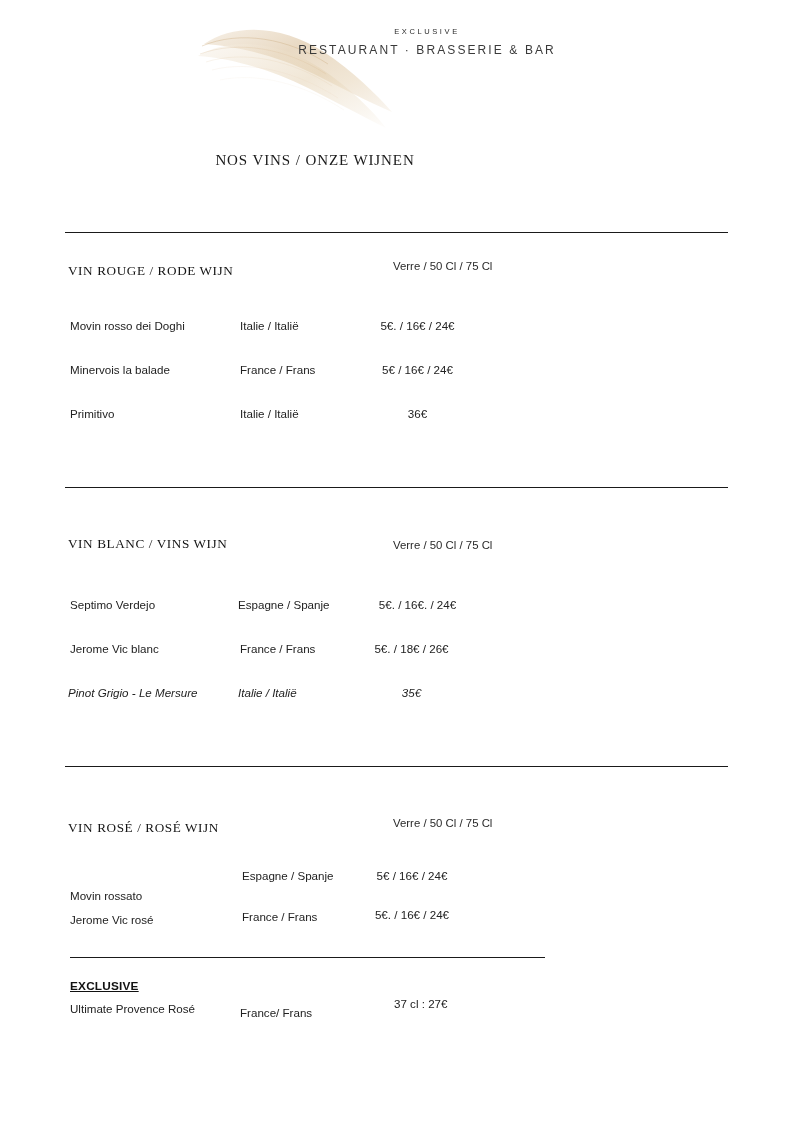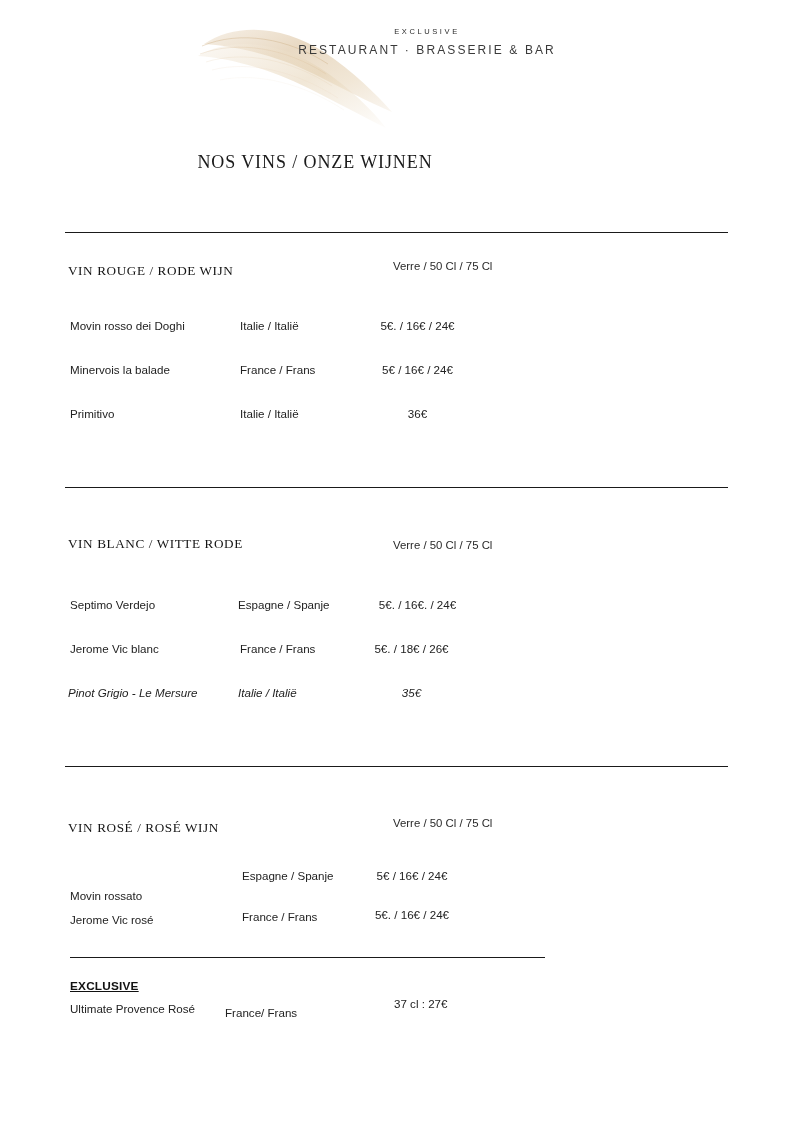--- a/index.html
+++ b/index.html
@@ -70,21 +70,21 @@
   }
 
   
   .page-title {
     position: absolute;
     left: 0;
     top: 152px;
     width: 630px;
     text-align: center;
     font-family: "Liberation Serif", serif;
-    font-size: 18px;
+    font-size: 15px;
     letter-spacing: 0.9px;
     color: #1a1a1a;
   }
 
   
   .rule {
     position: absolute;
     left: 65px;
     width: 663px;
     height: 0;
@@ -210,21 +210,21 @@
     <span class="price">5€    / 16€   / 24€</span>
   </div>
   <div class="row" style="top:407px;padding-left:7px;">
     <span class="name">Primitivo</span>
     <span class="origin">Italie / Italië</span>
     <span class="price">36€</span>
   </div>
 </div>
 
 <div class="section">
-  <div class="sec-head" style="top:536px;">VIN BLANC / WITTE RODE</div>
+  <div class="sec-head" style="top:536px;">VIN BLANC / VINS WIJN</div>
   <div class="sec-units" style="top:539px;">Verre / 50 Cl / 75 Cl</div>
 
   <div class="row" style="top:598px;">
     <span class="name">Septimo Verdejo</span>
     <span class="origin" style="left:238px;">Espagne / Spanje</span>
     <span class="price">5€.  / 16€.  / 24€</span>
   </div>
   <div class="row" style="top:642px;">
     <span class="name">Jerome Vic blanc</span>
     <span class="origin" style="left:240px;">France / Frans</span>
@@ -250,16 +250,16 @@
     <span class="name" style="top:5px;">Jerome Vic rosé</span>
     <span class="origin" style="left:242px;top:2px;">France / Frans</span>
     <span class="price left-shift" style="left:328px;">5€.  / 16€   / 24€</span>
   </div>
 </div>
 
 <div class="section">
   <div class="excl-title" style="top:979px;">EXCLUSIVE</div>
   <div class="row" style="top:1002px;">
     <span class="name">Ultimate Provence Rosé</span>
-    <span class="origin" style="left:225px;top:4px;">France/ Frans</span>
+    <span class="origin" style="left:240px;top:4px;">France/ Frans</span>
     <span class="price" style="left:394px;width:auto;text-align:left;top:-5px;">37 cl : 27€</span>
   </div>
 </div>
 
 </body></html>

